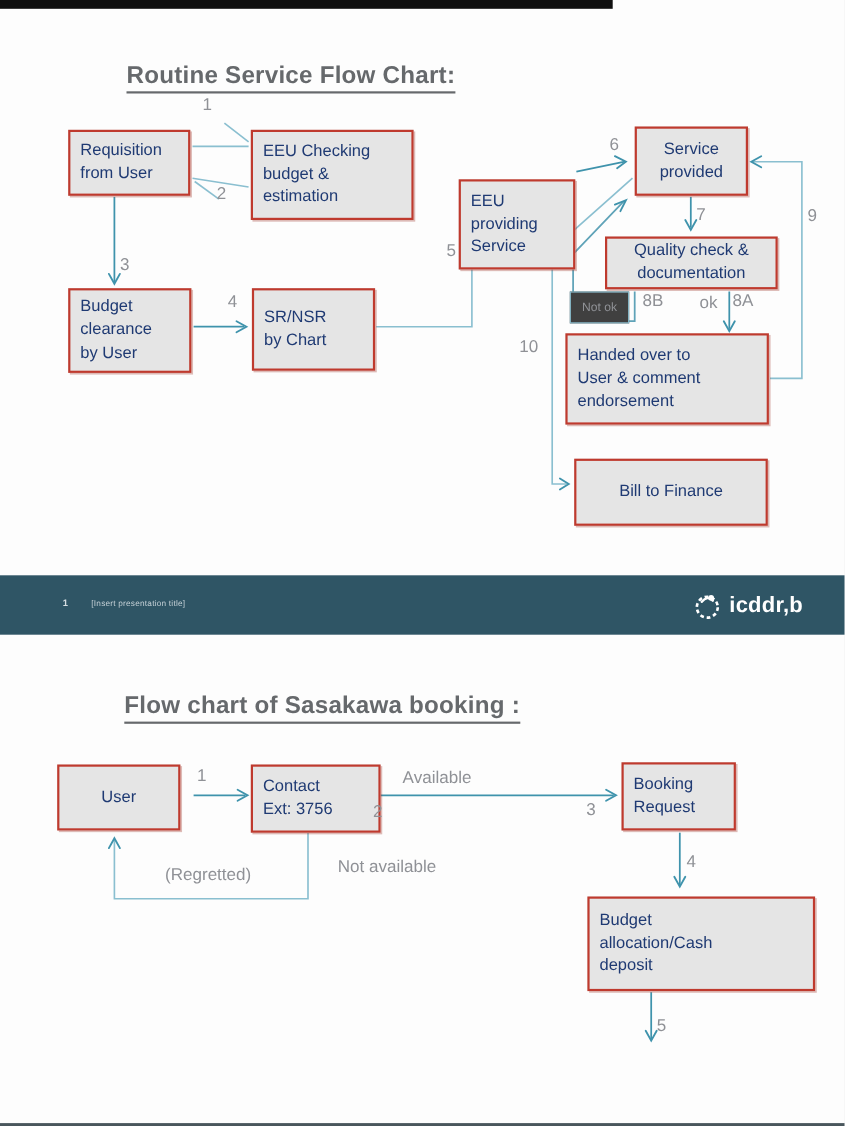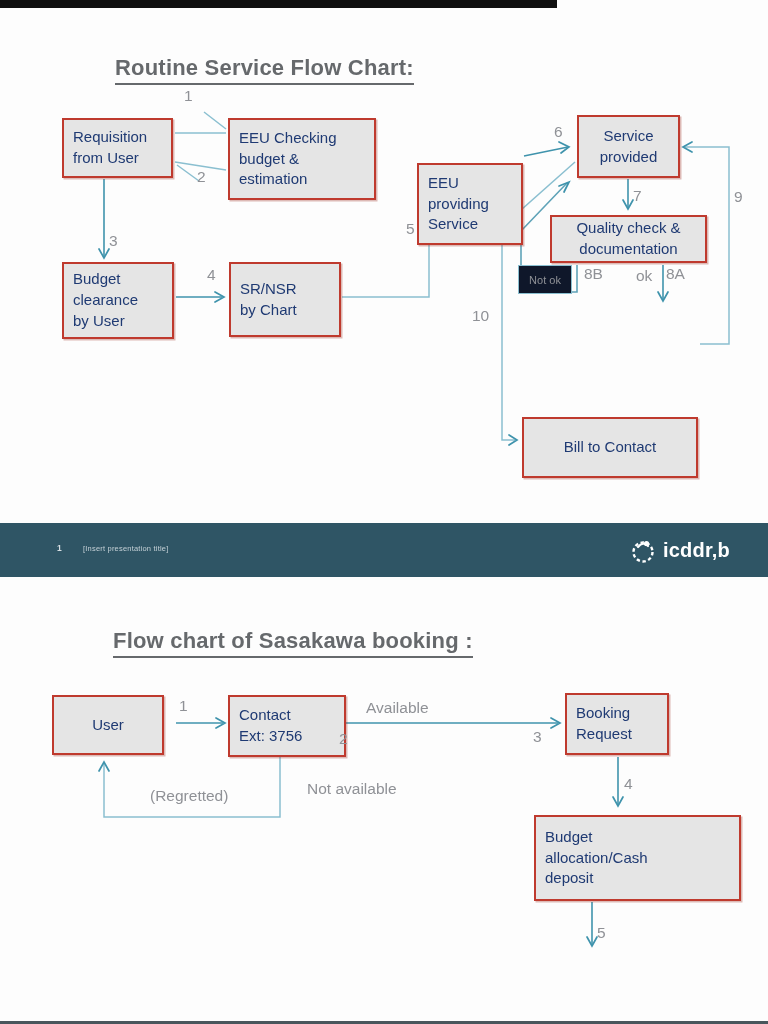--- a/index.html
+++ b/index.html
@@ -55,21 +55,21 @@
   .lbl{position:absolute;color:var(--label-gray,#8f9196);font-size:15.5px;line-height:1;}
   .l1{left:184px;top:88px;}   .l2{left:197px;top:169px;}
   .l3{left:109px;top:233px;}  .l4{left:207px;top:267px;}
   .l5{left:406px;top:221px;}  .l6{left:554px;top:124px;}
   .l7{left:633px;top:188px;}  .l8b{left:584px;top:266px;}
   .lok{left:636px;top:268px;} .l8a{left:666px;top:266px;}
   .l9{left:734px;top:189px;}  .l10{left:472px;top:308px;}
 
   .notok{
     position:absolute;left:518px;top:265px;width:52px;height:27px;
-    border:1px solid var(--arrow-light,#8abfd0);background:#0f172a;
+    border:1px solid var(--arrow-light,#8abfd0);background:#404040;
     color:var(--label-gray,#8f9196);font-size:11px;
     display:flex;align-items:center;justify-content:center;
   }
 
   .b1{left:179px;top:698px;}  .b2{left:339px;top:731px;}
   .b3{left:533px;top:729px;}  .b4{left:624px;top:776px;}
   .b5{left:597px;top:925px;}
   .lavail{left:366px;top:700px;}
   .lnotav{left:307px;top:781px;}
   .lregret{left:150px;top:788px;}
@@ -173,21 +173,24 @@
 by User</span></div>
   <div class="node n-srnsr pad-l"><span class="tx">SR/NSR
 by Chart</span></div>
   <div class="node n-eeuprov pad-l"><span class="tx">EEU
 providing
 Service</span></div>
   <div class="node n-servprov ctr"><span class="tx">Service
 provided</span></div>
   <div class="node n-qual ctr"><span class="tx">Quality check &amp;
 documentation</span></div>
-  <div class="node n-bill ctr"><span class="tx">Bill to Contact</span></div>
+  <div class="node n-handed pad-l"><span class="tx">Handed over to
+User &amp; comment
+endorsement</span></div>
+  <div class="node n-bill ctr"><span class="tx">Bill to Finance</span></div>
 
   <div class="lbl l1">1</div>
   <div class="lbl l2">2</div>
   <div class="lbl l3">3</div>
   <div class="lbl l4">4</div>
   <div class="lbl l5">5</div>
   <div class="lbl l6">6</div>
   <div class="lbl l7">7</div>
   <div class="lbl l8b">8B</div>
   <div class="lbl lok">ok</div>

